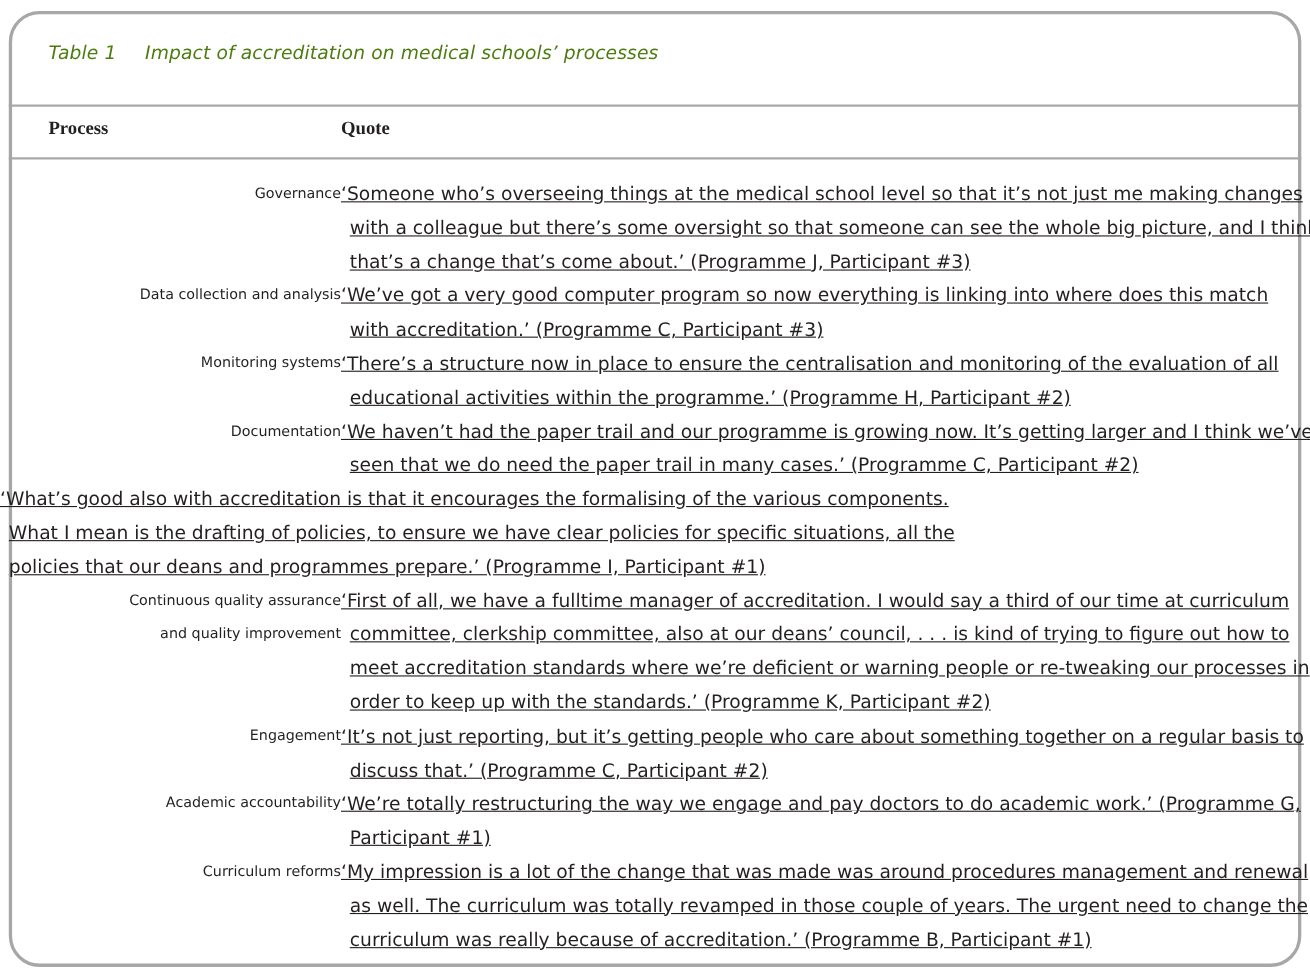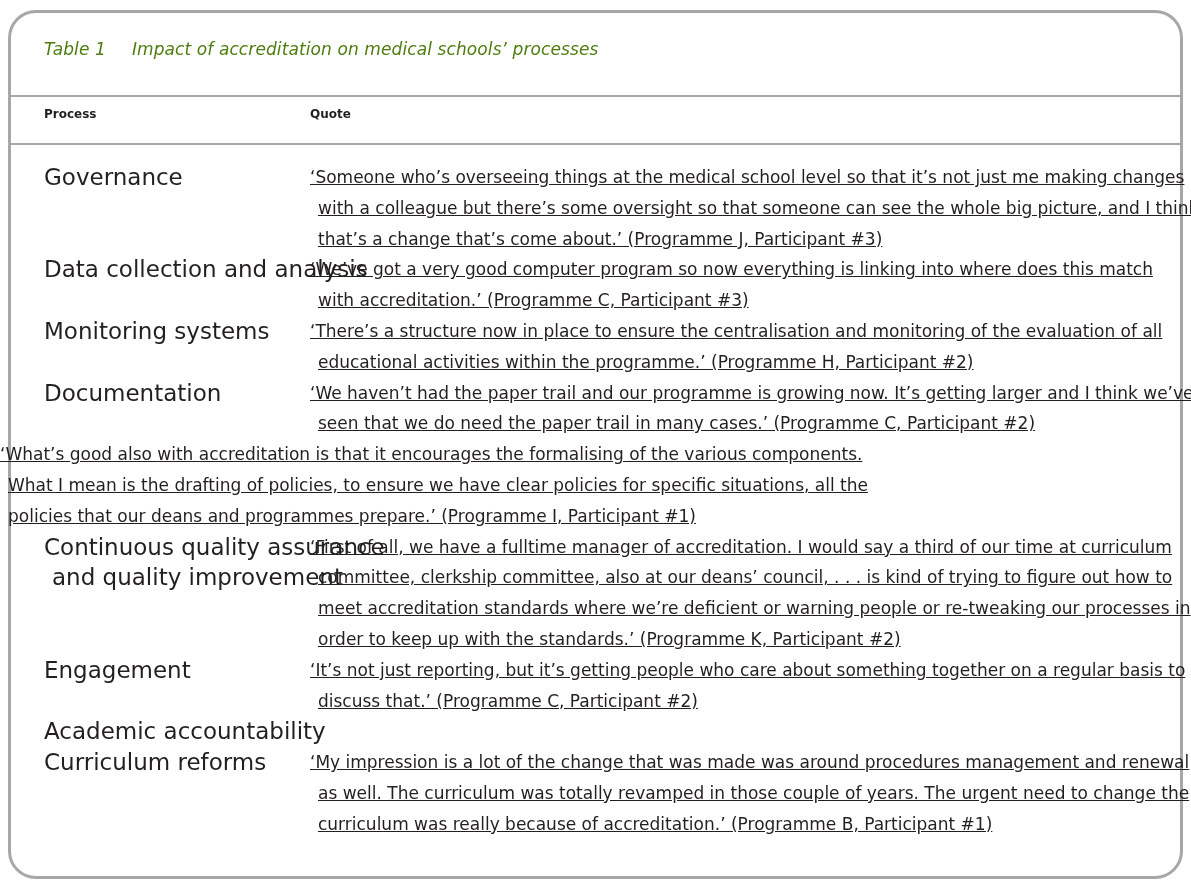--- a/index.html
+++ b/index.html
@@ -41,42 +41,44 @@
       left: 8px;
       width: 1175px;
       height: 2px;
       background: #a7a7a9;
     }
     .hline.top { top: 95px; }
     .hline.mid { top: 143px; }
     .thead {
       position: absolute;
       top: 107px;
-      font-size: 12px;
+      font-size: 17px;
       font-weight: bold;
       white-space: nowrap;
+      font-family: Liberation Serif, serif;
     }
     .th-process { left: 44px; }
     .th-quote { left: 310px; }
     .tbody {
       position: absolute;
       left: 0;
       top: 162px;
       width: 1191px;
     }
     .row {
       position: relative;
       display: flex;
     }
     .cell-process {
       width: 266px;
       padding-left: 44px;
-      font-size: 23px;
+      font-size: 13px;
       line-height: 30.8px;
       box-sizing: content-box;
+      text-align: right;
     }
     .cell-quote {
       width: 870px;
       font-size: 17px;
       line-height: 30.8px;
       text-decoration: underline;
     }
     .line {
       display: block;
       white-space: nowrap;
@@ -160,20 +162,24 @@
       </div>
       <div class="cell-quote">
         <span class="line">‘It’s not just reporting, but it’s getting people who care about something together on a regular basis to</span>
         <span class="line indent">discuss that.’ (Programme C, Participant #2)</span>
       </div>
     </div>
     <div class="row">
       <div class="cell-process">
         <span class="line">Academic accountability</span>
       </div>
+      <div class="cell-quote">
+        <span class="line">‘We’re totally restructuring the way we engage and pay doctors to do academic work.’ (Programme G,</span>
+        <span class="line indent">Participant #1)</span>
+      </div>
     </div>
     <div class="row">
       <div class="cell-process">
         <span class="line">Curriculum reforms</span>
       </div>
       <div class="cell-quote">
         <span class="line">‘My impression is a lot of the change that was made was around procedures management and renewal</span>
         <span class="line indent">as well. The curriculum was totally revamped in those couple of years. The urgent need to change the</span>
         <span class="line indent">curriculum was really because of accreditation.’ (Programme B, Participant #1)</span>
       </div>

